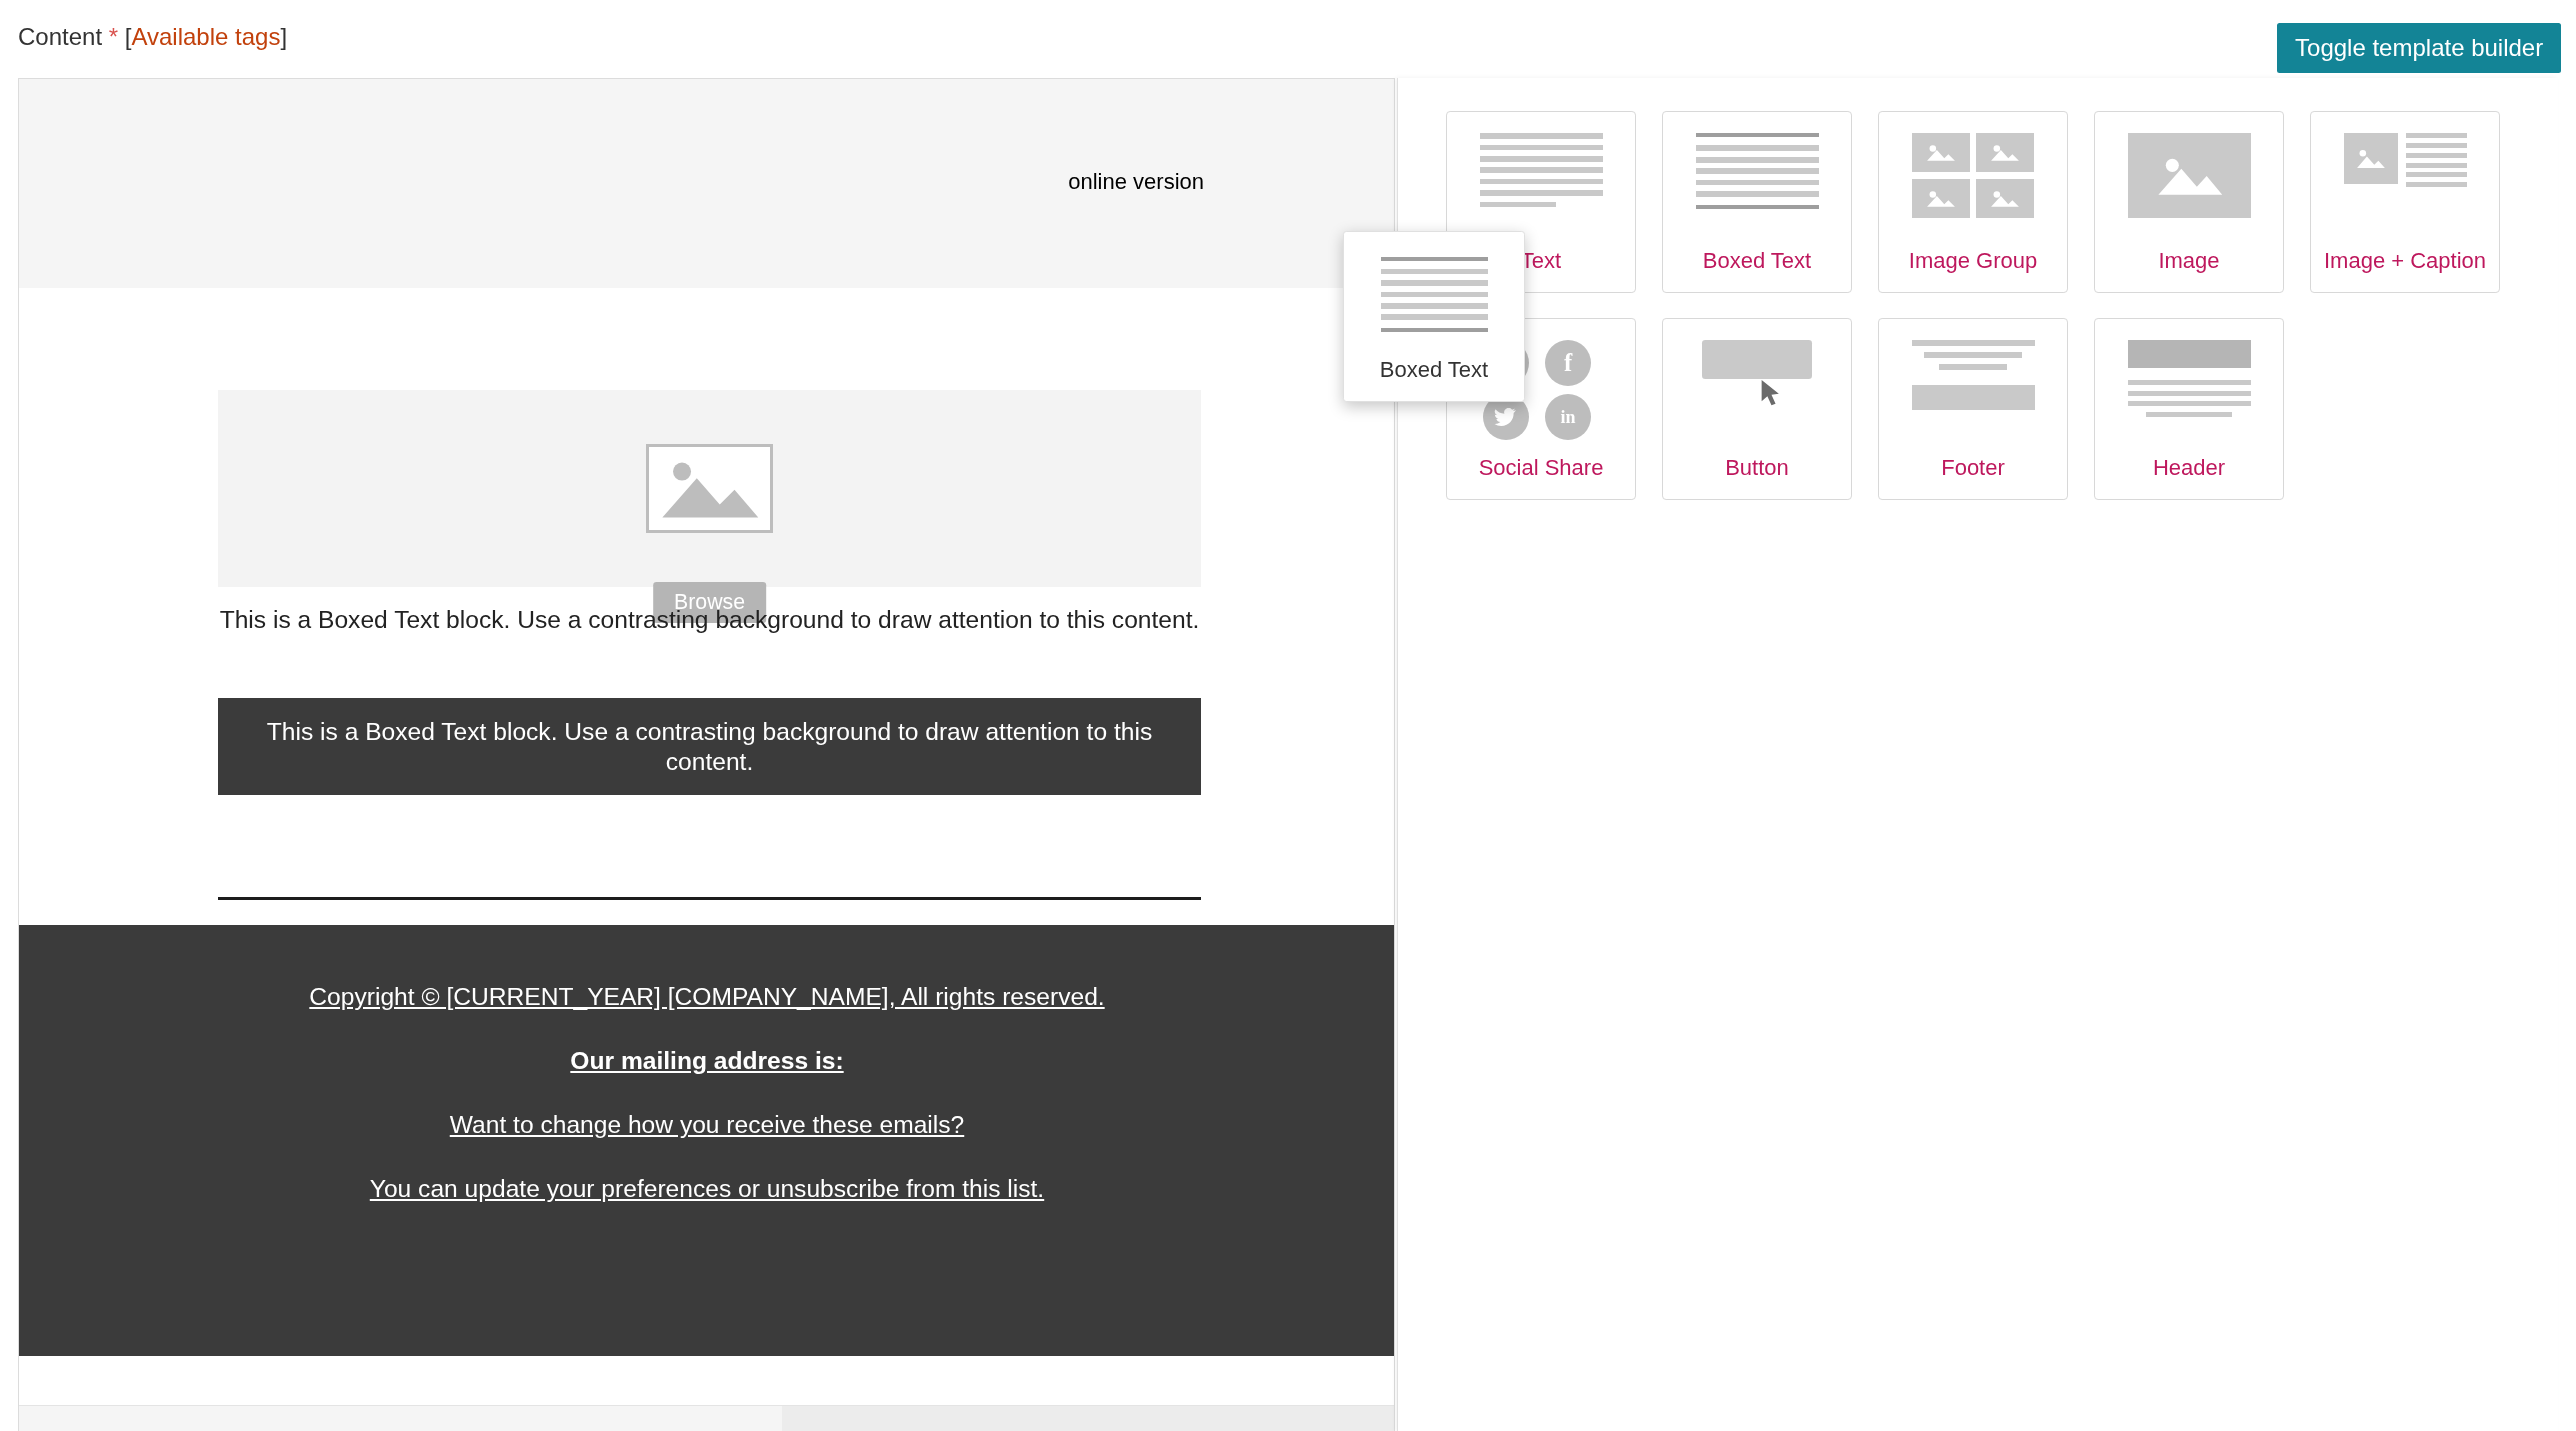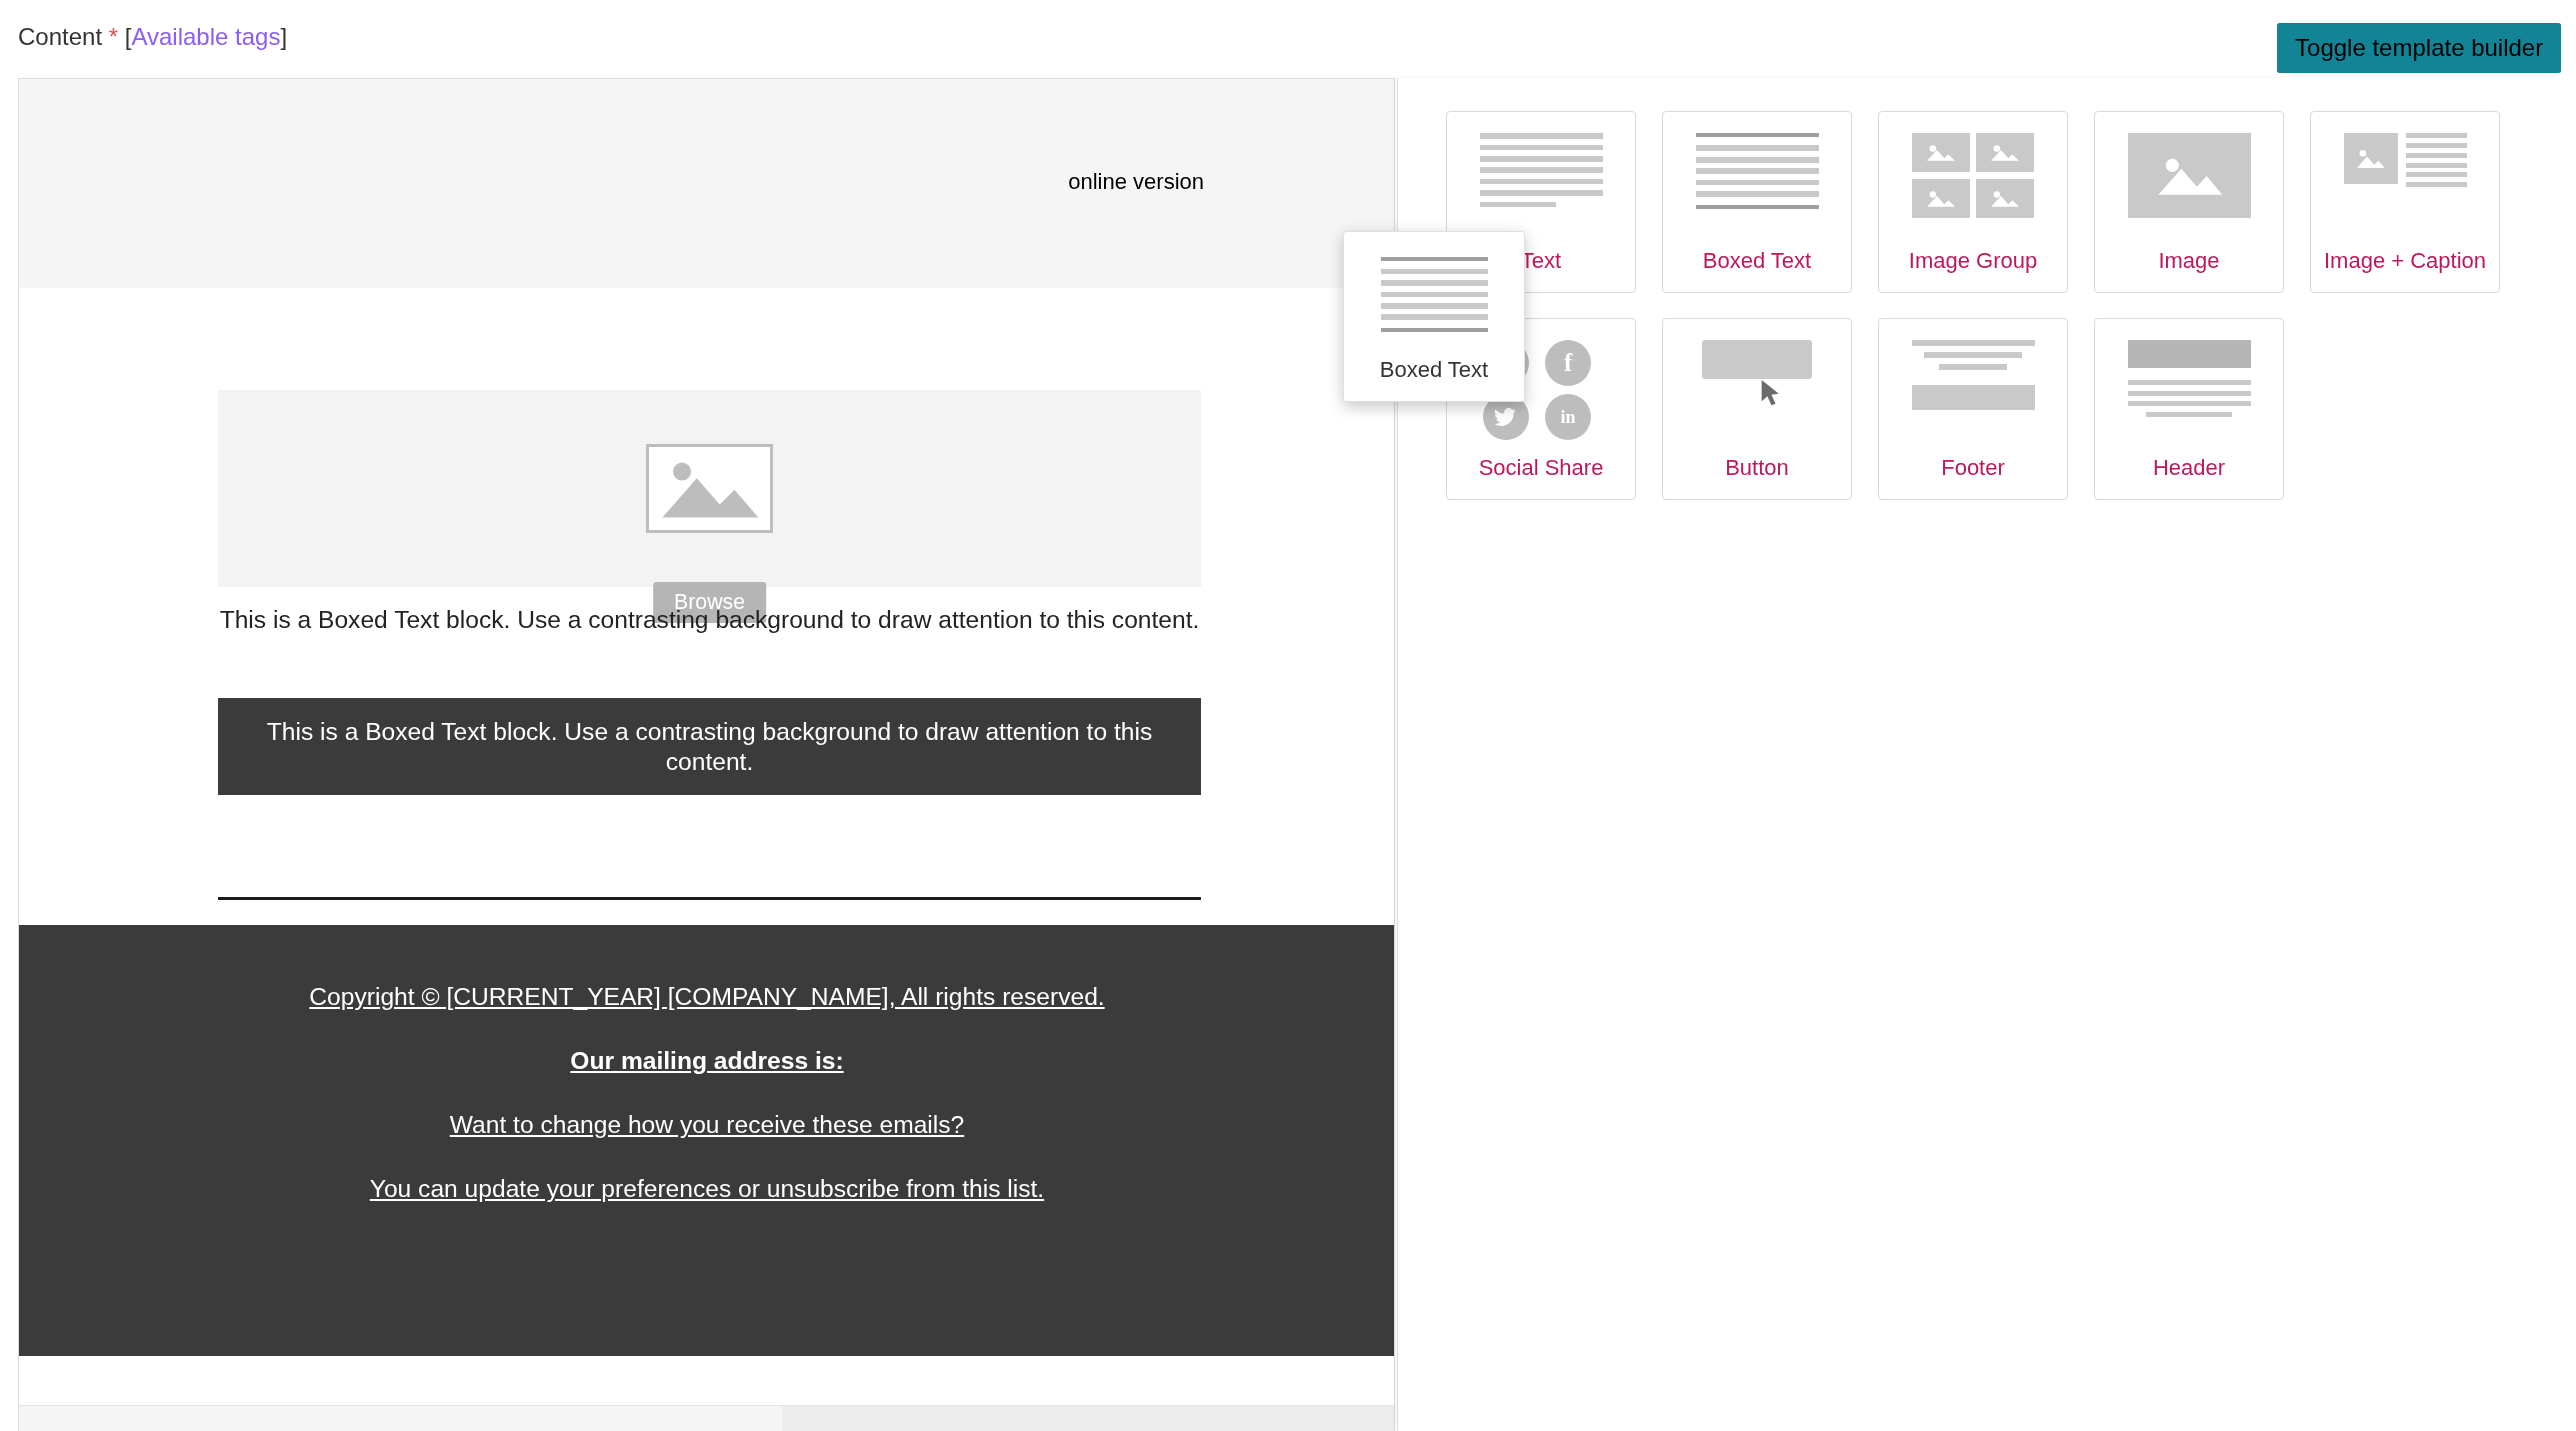--- a/index.html
+++ b/index.html
@@ -13,25 +13,25 @@
 
   
   .topbar {
     position: absolute; top: 0; left: 0; width: 2576px; height: 78px;
   }
   .content-label {
     position: absolute; left: 18px; top: 23px;
     font-size: 24px; color: #333; white-space: nowrap;
   }
   .req-star { color: #d9534f; }
-  .tags-link { color: #8b5cf6; }
+  .tags-link { color: #c2410c; }
   .bracket { color: #333; }
   .toggle-builder {
     position: absolute; right: 14.8px; top: 23px;
-    background: #138496; color: #000000;
+    background: #138496; color: #ffffff;
     border: none; border-radius: 2.5px;
     font-size: 24px; font-family: "Liberation Sans", sans-serif;
     padding: 10.7px 18px 11.5px 18px;
     cursor: pointer; white-space: nowrap;
   }
 
   
   .editor-pane {
     position: absolute; left: 18px; top: 78px;
     width: 1377px; height: 1354px;

